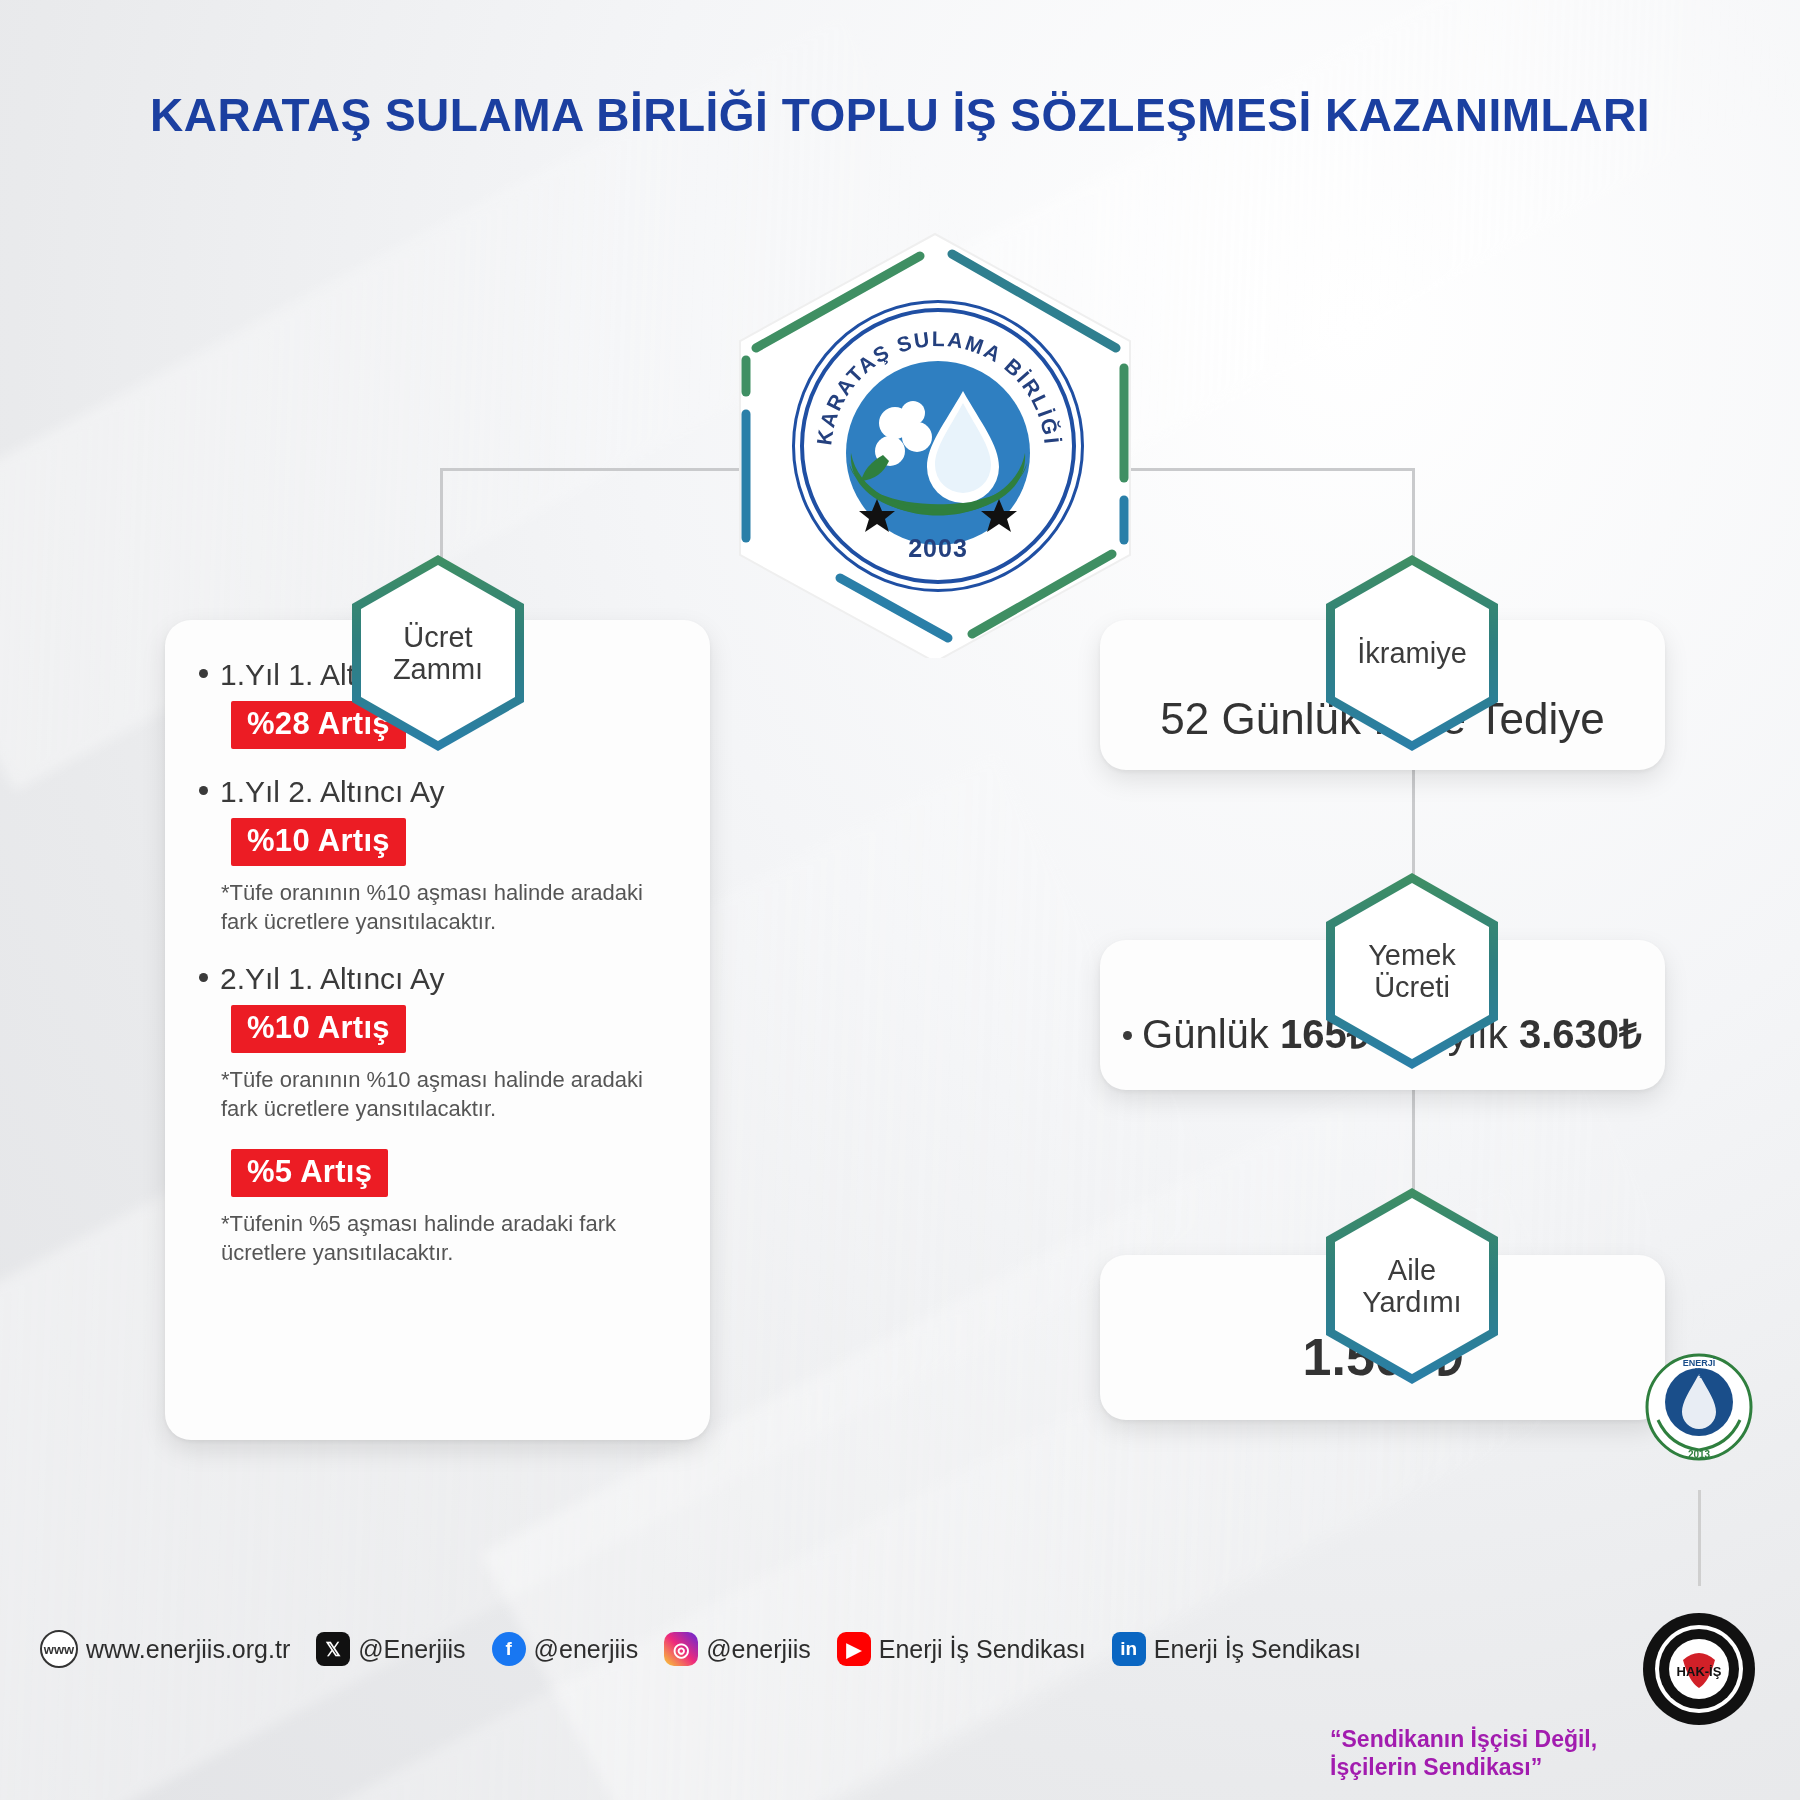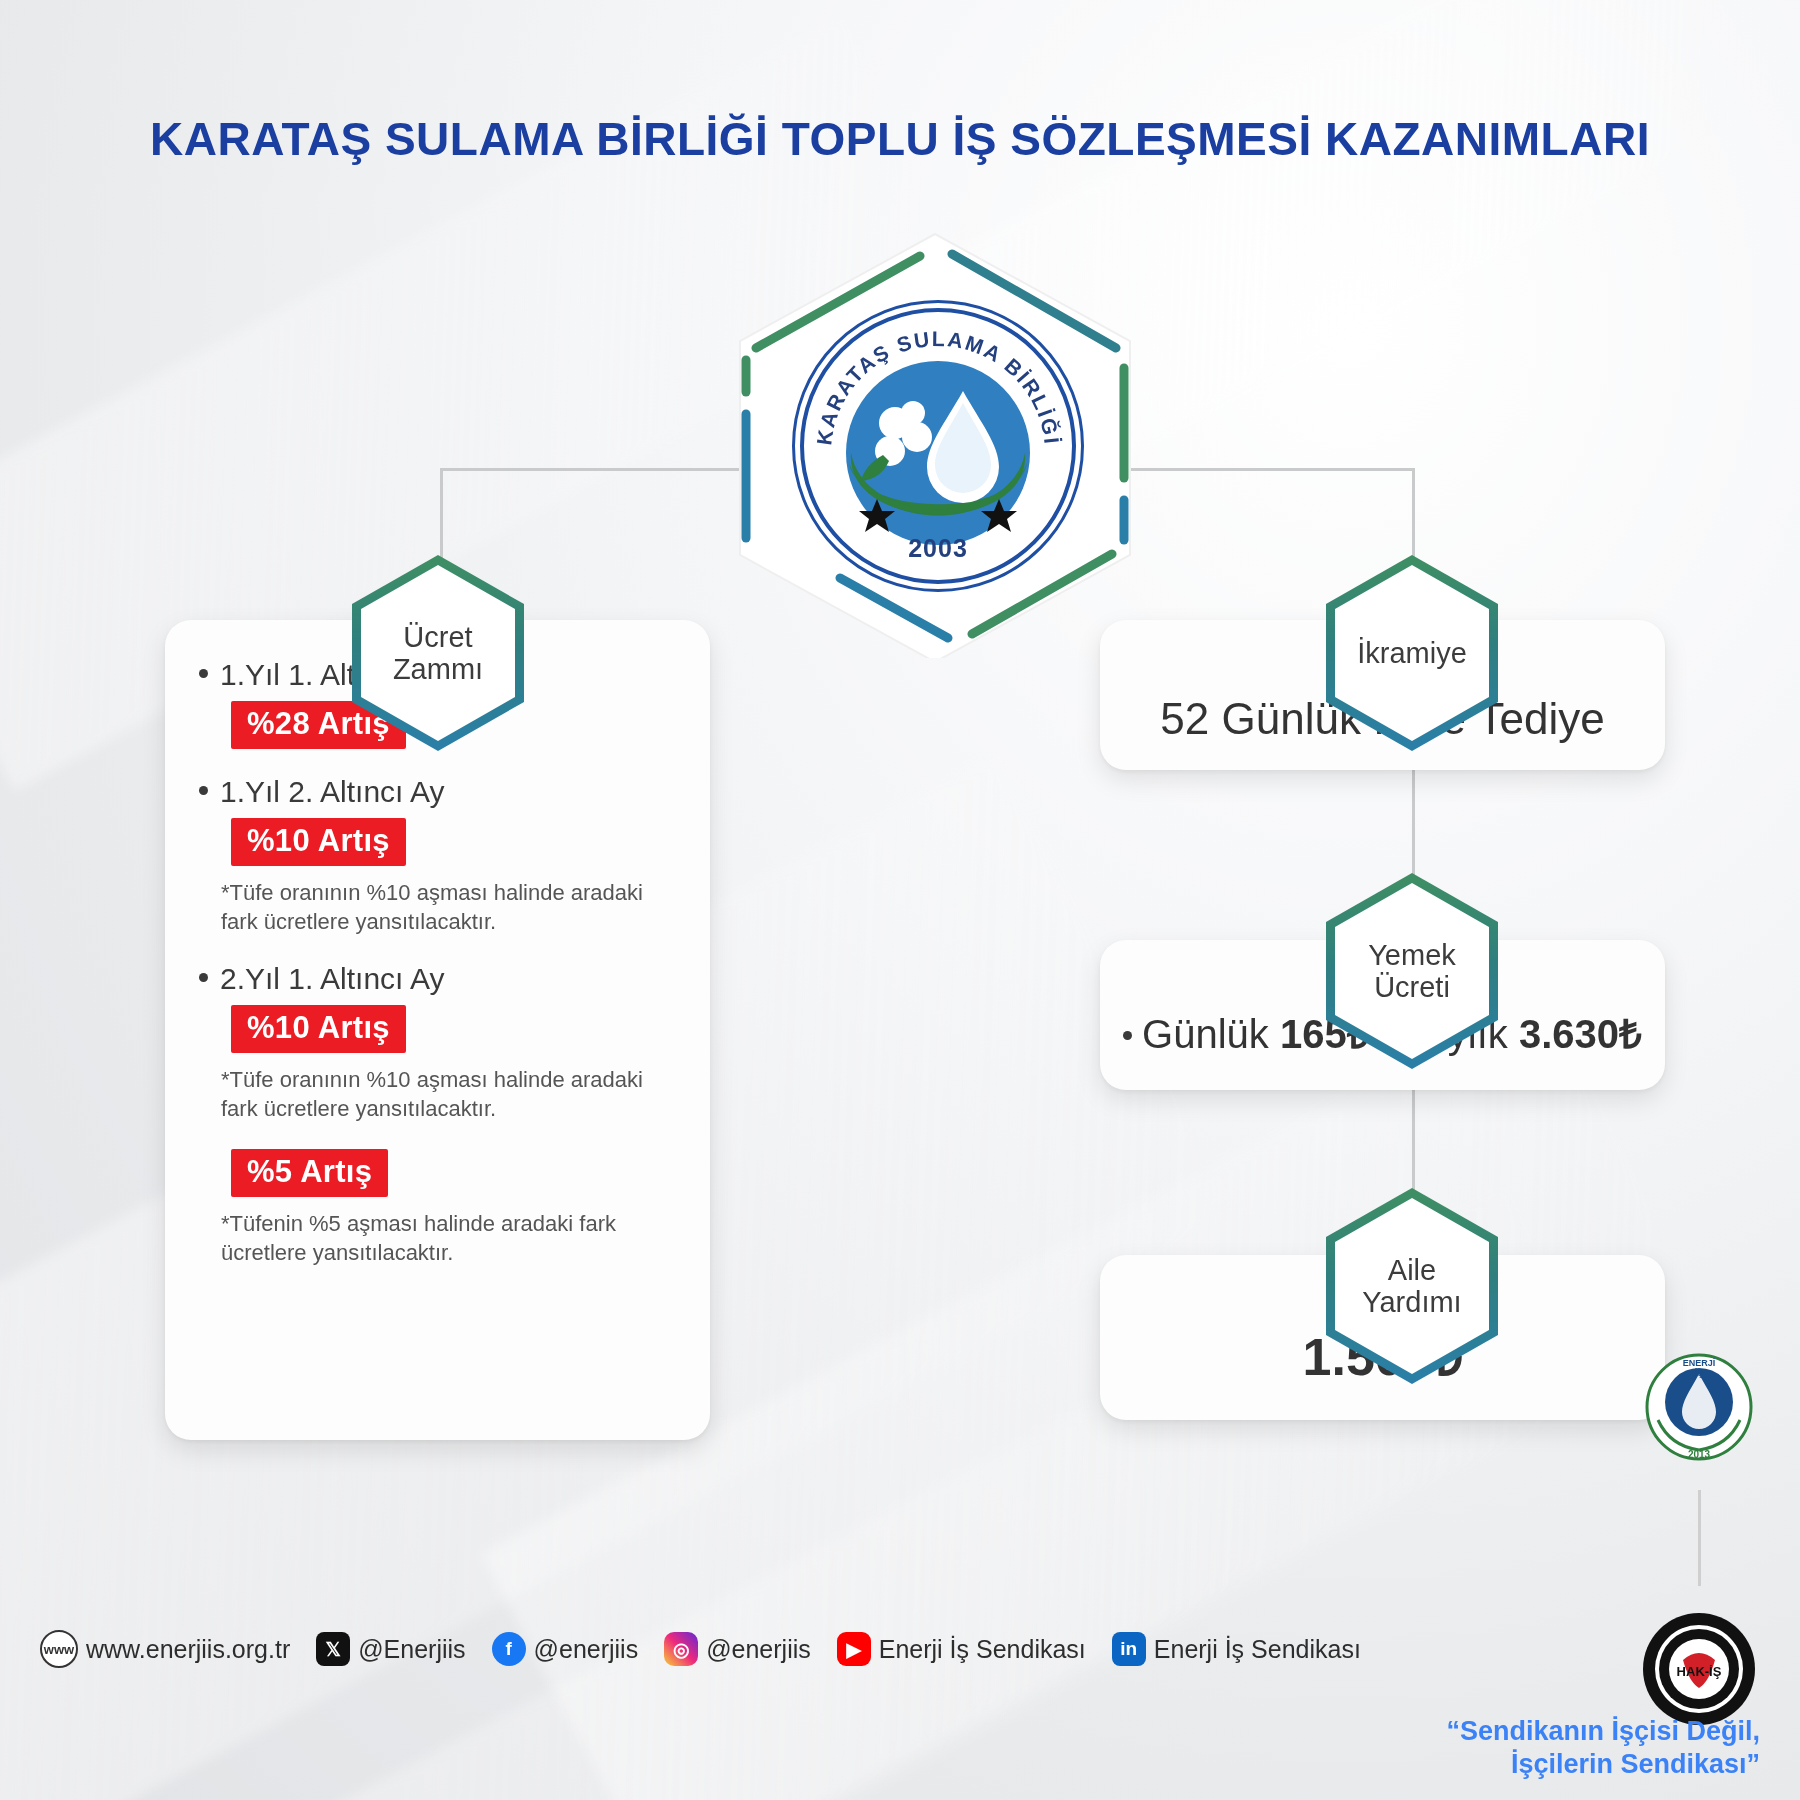--- a/index.html
+++ b/index.html
@@ -16,21 +16,20 @@
   .s1{width:1400px;height:520px;left:-200px;top:1050px;opacity:.55;}
   .s2{width:1200px;height:380px;left:500px;top:1250px;opacity:.45;}
   .s3{width:1100px;height:300px;left:-120px;top:250px;opacity:.5;}
   .s4{width:900px;height:260px;left:900px;top:60px;opacity:.5;}
   .s5{width:1500px;height:240px;left:150px;top:1520px;opacity:.4;}
 
   .title{
     position:absolute;top:88px;left:0;width:100%;text-align:center;
     font-size:46px;font-weight:bold;letter-spacing:.5px;color:#1b3fa0;
     font-family:"Liberation Sans", sans-serif;
-    margin-top:24px;
   }
 
   
   .line{position:absolute;background:#c9cacc;}
   .lv{width:3px;}
   .lh{height:3px;}
 
   
   .emblem-wrap{position:absolute;left:720px;top:228px;width:430px;height:430px;}
   .hexframe{position:absolute;inset:0;}
@@ -89,21 +88,21 @@
   .ic-globe{background:#fff;border:2px solid #333;color:#333;border-radius:50%;font-size:13px;}
   .ic-x{background:#111;border-radius:8px;}
   .ic-fb{background:#1877f2;border-radius:50%;}
   .ic-ig{background:linear-gradient(45deg,#f9ce34,#ee2a7b,#6228d7);border-radius:10px;}
   .ic-yt{background:#ff0000;border-radius:9px;}
   .ic-in{background:#0a66c2;border-radius:8px;}
 
   .logos{position:absolute;right:40px;bottom:70px;display:flex;align-items:center;gap:22px;flex-direction:column;}
   .logo-box{width:122px;height:122px;display:flex;align-items:center;justify-content:center;}
   .divider{width:3px;height:96px;background:#cfcfcf;}
-  .slogan{position:absolute;right:40px;bottom:18px;width:430px;text-align:right;font-size:27px;font-weight:bold;color:#3b82f6;line-height:1.25;}
+  .slogan{position:absolute;right:40px;bottom:18px;width:430px;text-align:left;font-size:23px;font-weight:bold;color:#a21caf;line-height:1.25;}
 </style>
 </head>
 <body>
 
 <div class="bg-sheen">
   <i class="s1"></i>
     <i class="s2"></i>
     <i class="s3"></i>
     <i class="s4"></i>
     <i class="s5"></i>

